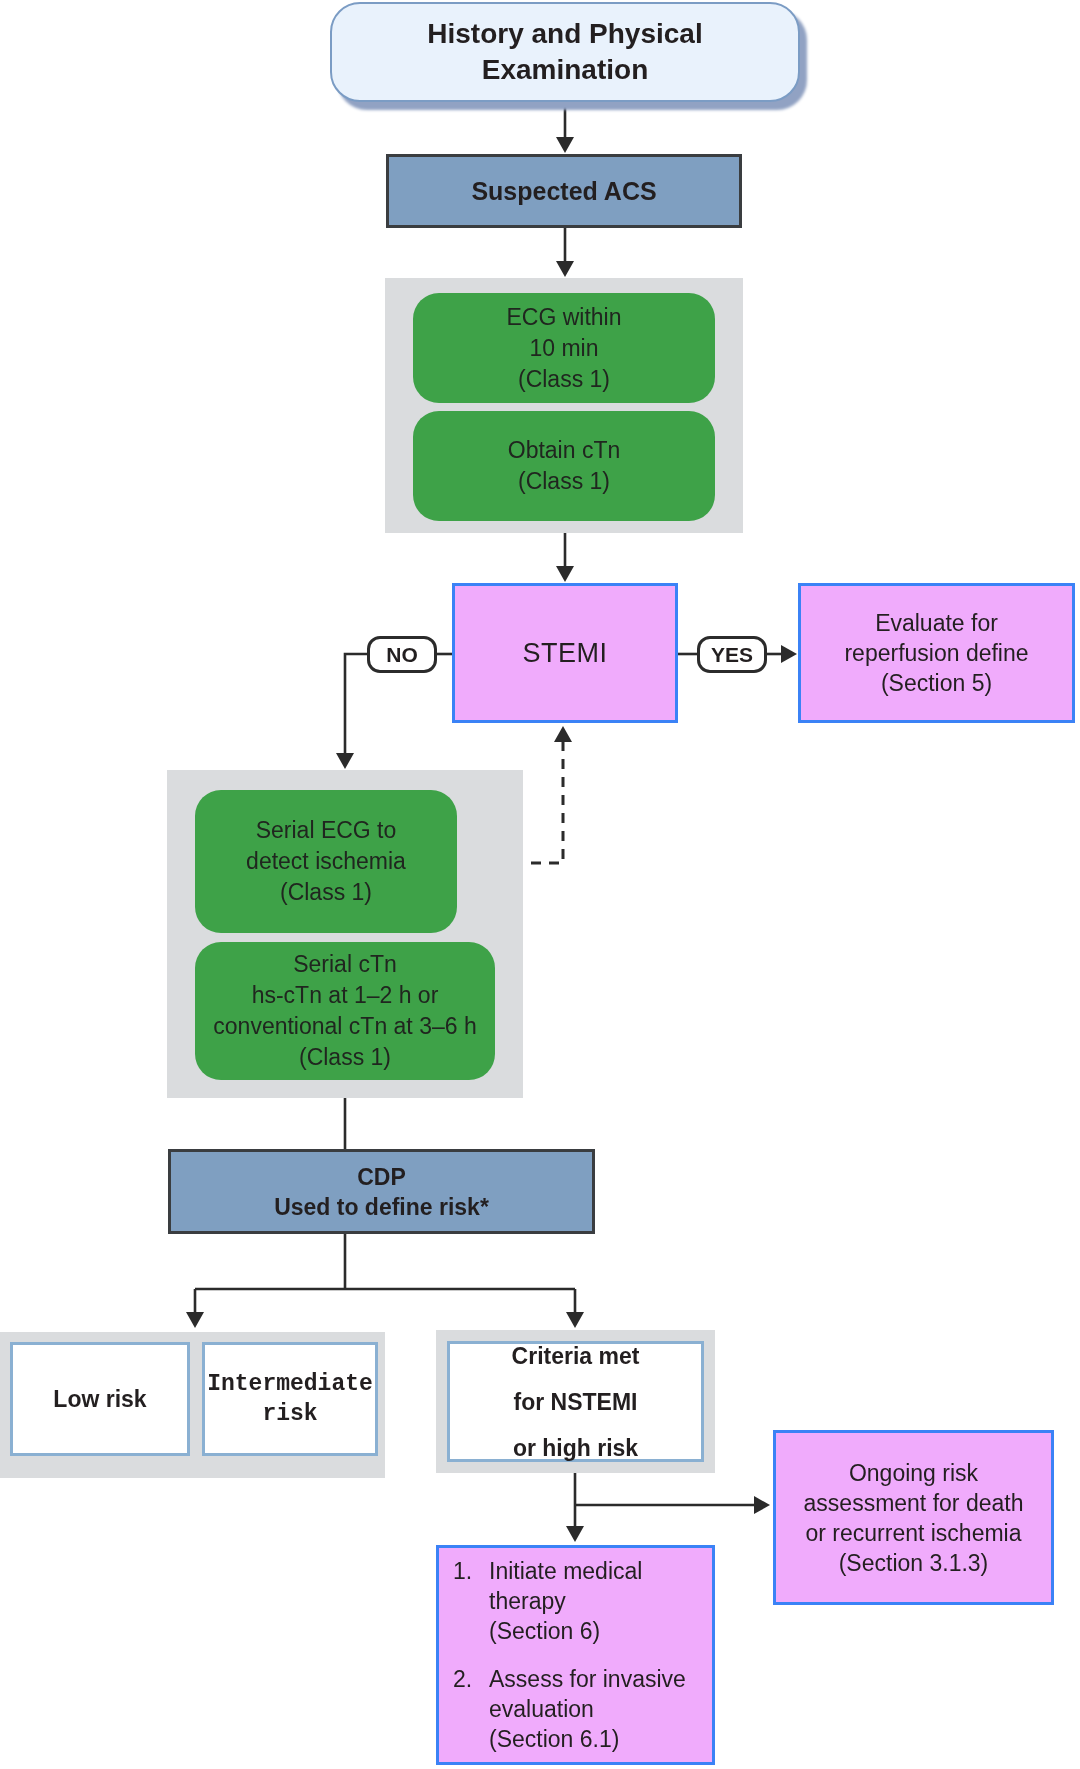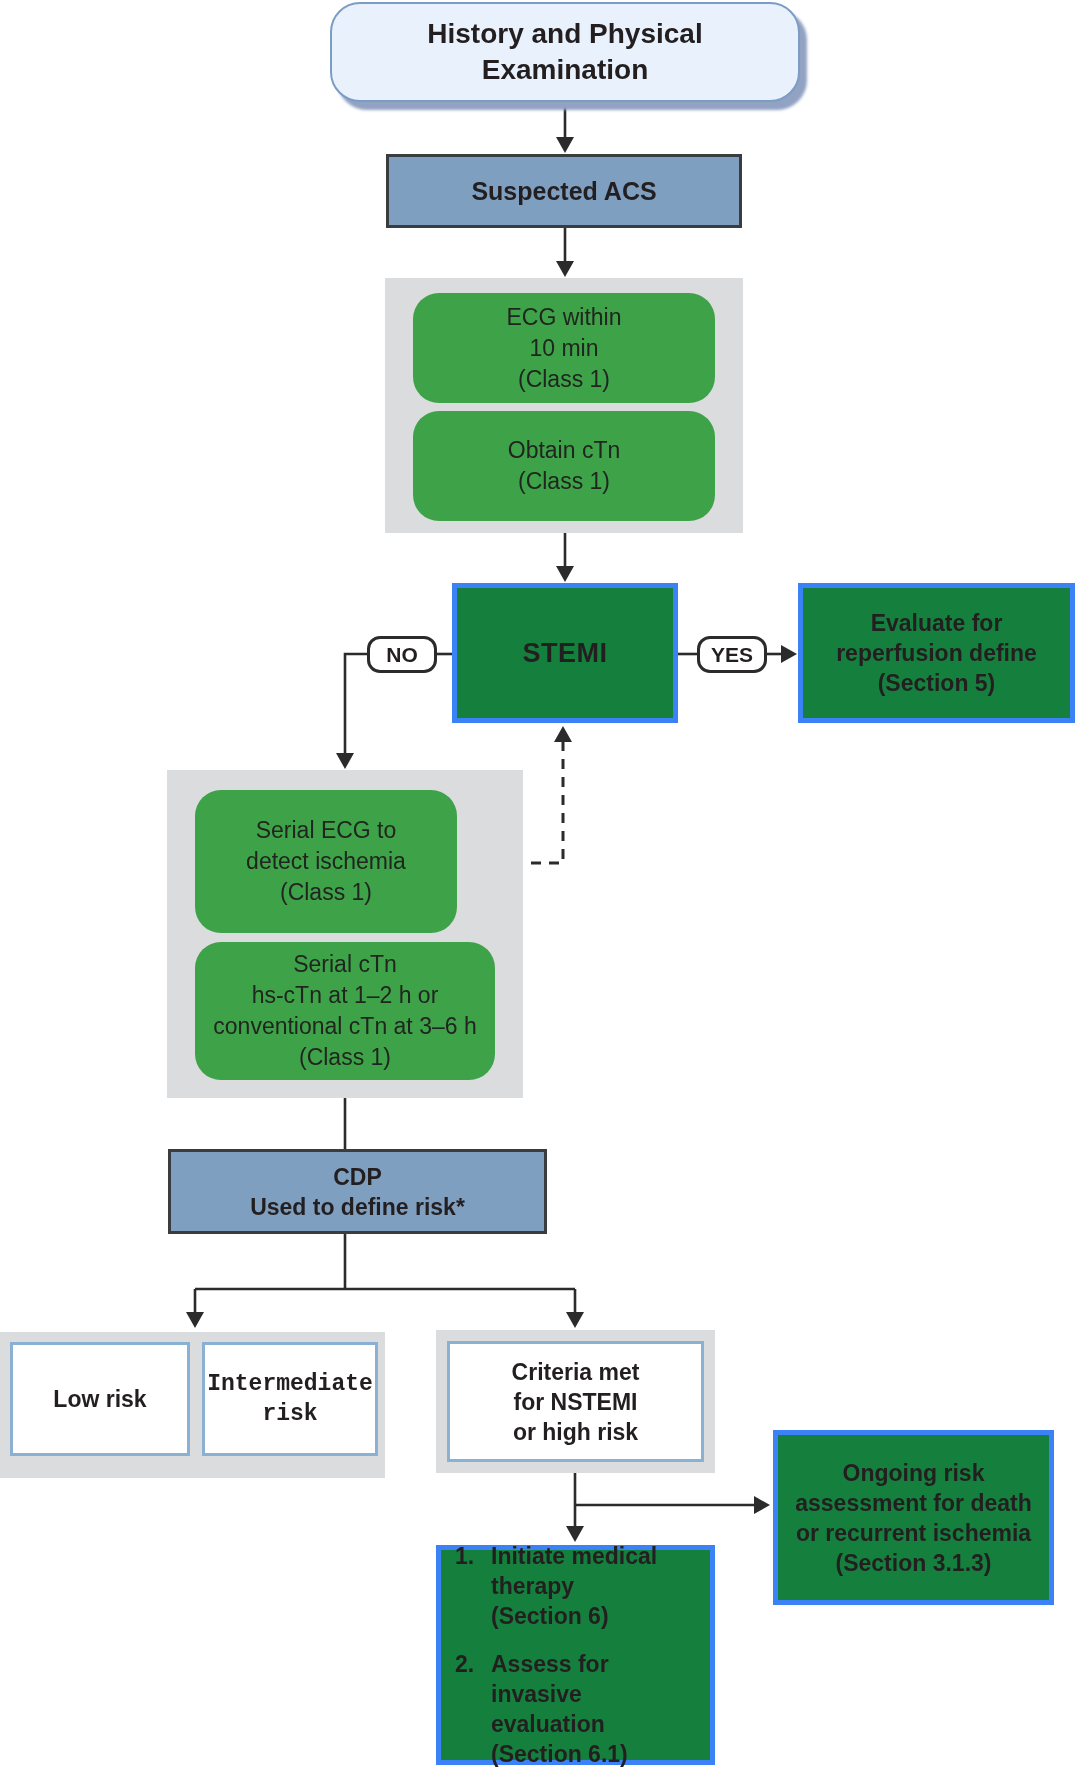--- a/index.html
+++ b/index.html
@@ -22,47 +22,47 @@
   .line { display:block; }
 
   .rounded-start {
     left:330px; top:2px; width:470px; height:100px;
     background:#e9f2fc; border:2px solid #7b9cc4; border-radius:30px;
     box-shadow:7px 8px 3px #91a2c3;
     font-weight:bold; font-size:28px; line-height:36px;
   }
   .blue-box { background:#7f9fc1; border:3px solid #3a3d40; font-weight:bold; }
   .suspected { left:386px; top:154px; width:356px; height:74px; font-size:25px; }
-  .cdp { left:168px; top:1149px; width:379px; height:85px; font-size:23px; line-height:30px;justify-content:center; }
+  .cdp { left:168px; top:1149px; width:427px; height:85px; font-size:23px; line-height:30px;justify-content:center; }
 
   .gray-container { position:absolute; background:#dadcde; }
   .gray1 { left:385px; top:278px; width:358px; height:255px; }
   .gray2 { left:167px; top:770px; width:356px; height:328px; }
   .gray-left { left:0px; top:1332px; width:385px; height:146px; }
   .gray-criteria { left:436px; top:1330px; width:279px; height:143px; }
 
   .green-box { background:#3ea248; color:#20261f; font-size:23px; line-height:31px; font-weight:400;border-radius:26px; }
   .ecg { left:413px; top:293px; width:302px; height:110px; }
   .ctn { left:413px; top:411px; width:302px; height:110px; }
   .serial-ecg { left:195px; top:790px; width:262px; height:143px; }
   .serial-ctn { left:195px; top:942px; width:300px; height:138px; }
 
-  .white-box { background:#15803d; border:5px solid #3b82f6; font-weight:bold; }
+  .white-box { background:#f0abfc; border:3px solid #3b82f6; font-weight:normal; }
   .stemi { left:452px; top:583px; width:226px; height:140px; font-size:27px; letter-spacing:0.5px; }
   .evaluate { left:798px; top:583px; width:277px; height:140px; font-size:23px; line-height:30px; }
   .ongoing { left:773px; top:1430px; width:281px; height:175px; font-size:23px; line-height:30px; }
   .initiate { left:436px; top:1545px; width:279px; height:220px; font-size:23px; line-height:30px;
               align-items:flex-start; justify-content:center; text-align:left; padding:10px 8px 10px 14px; }
   .initiate .item { display:flex; flex-direction:row; margin:9px 0; }
   .initiate .num { width:36px; flex:none; }
 
   .blue-border-box { background:#ffffff; border:3px solid #8ab0d2; font-weight:bold; font-size:23px; line-height:30px; }
   .low { left:10px; top:1342px; width:180px; height:114px; }
   .intermediate { left:202px; top:1342px; width:176px; height:114px;font-family:Liberation Mono, monospace; }
-  .criteria { left:447px; top:1341px; width:257px; height:121px; }
+  .criteria { left:447px; top:1341px; width:257px; height:121px;gap:16px; }
 
   .pill {
     position:absolute; display:flex; align-items:center; justify-content:center;
     background:#ffffff; border:3px solid #2b2b2b; border-radius:13px;
     font-weight:bold; font-size:21px; box-sizing:border-box;
   }
   .no-pill  { left:367px; top:636px; width:70px; height:37px; }
   .yes-pill { left:697px; top:636px; width:70px; height:37px; }
 </style>
 </head>

